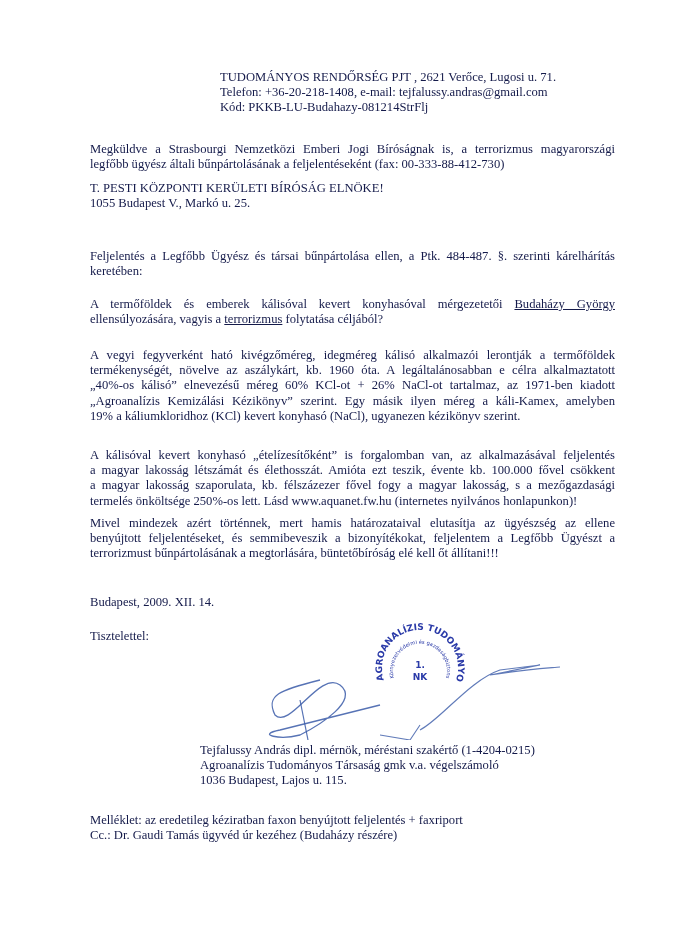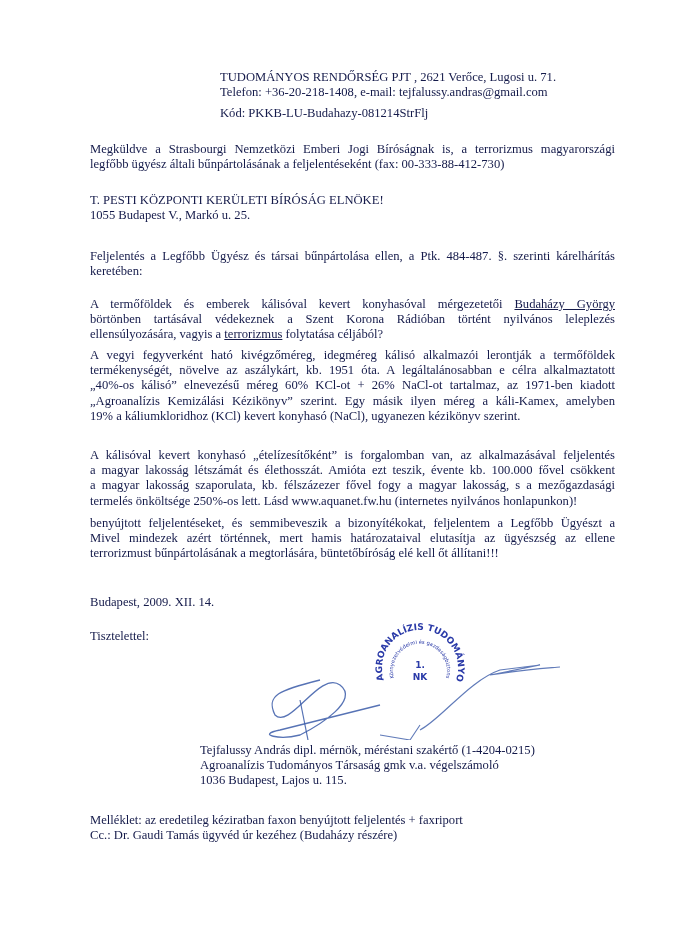--- a/index.html
+++ b/index.html
@@ -19,66 +19,65 @@
   .para { left: 90px; width: 525px; }
   .stamp { left: 370px; top: 618px; width: 100px; height: 100px; }
   .sig { left: 260px; top: 640px; width: 300px; height: 100px; }
 </style>
 </head>
 <body>
 
 <div class="abs header right">
   <div class="line">TUDOMÁNYOS RENDŐRSÉG PJT , 2621 Verőce, Lugosi u. 71.</div>
   <div class="line">Telefon: +36-20-218-1408, e-mail: tejfalussy.andras@gmail.com</div>
-  <div class="line" style="margin-top:6px">Kód: PKKB-LU-Budahazy-081214StrFlj</div>
+  <div class="line" style="">Kód: PKKB-LU-Budahazy-081214StrFlj</div>
 </div>
 
 <div class="abs para just" style="top:142px">
   <div class="line just" style="text-align-last:justify">Megküldve a Strasbourgi Nemzetközi Emberi Jogi Bíróságnak is, a terrorizmus magyarországi</div>
   <div class="line">legfőbb ügyész általi bűnpártolásának a feljelentéseként (fax: 00-333-88-412-730)</div>
 </div>
 
-<div class="abs para" style="top:193px">
+<div class="abs para" style="top:181px">
   <div class="line">T. PESTI KÖZPONTI KERÜLETI BÍRÓSÁG ELNÖKE!</div>
   <div class="line">1055 Budapest V., Markó u. 25.</div>
 </div>
 
 <div class="abs para" style="top:249px">
   <div class="line" style="text-align:justify;text-align-last:justify">Feljelentés a Legfőbb Ügyész és társai bűnpártolása ellen, a Ptk. 484-487. §. szerinti kárelhárítás</div>
   <div class="line">keretében:</div>
 </div>
 
 <div class="abs para" style="top:297px">
   <div class="line" style="text-align:justify;text-align-last:justify">
     <span>A termőföldek és emberek kálisóval kevert konyhasóval mérgezetetői </span><u>Budaházy György</u>
   </div>
-  <div class="line" style="text-align:justify;text-align-last:justify">börtönben tartásával védekeznek a Szent Korona Rádióban történt nyilvános leleplezés</div>
   <div class="line">
     <span>ellensúlyozására, vagyis a </span><u>terrorizmus</u><span> folytatása céljából?</span>
   </div>
 </div>
 
 <div class="abs para" style="top:348px">
   <div class="line" style="text-align-last:justify">A vegyi fegyverként ható kivégzőméreg, idegméreg kálisó alkalmazói lerontják a termőföldek</div>
-  <div class="line" style="text-align-last:justify">termékenységét, növelve az aszálykárt, kb. 1951 óta. A legáltalánosabban e célra alkalmaztatott</div>
+  <div class="line" style="text-align-last:justify">termékenységét, növelve az aszálykárt, kb. 1960 óta. A legáltalánosabban e célra alkalmaztatott</div>
   <div class="line" style="text-align-last:justify">„40%-os kálisó” elnevezésű méreg 60% KCl-ot + 26% NaCl-ot tartalmaz, az 1971-ben kiadott</div>
   <div class="line" style="text-align-last:justify">„Agroanalízis Kemizálási Kézikönyv” szerint. Egy másik ilyen méreg a káli-Kamex, amelyben</div>
   <div class="line">19% a káliumkloridhoz (KCl) kevert konyhasó (NaCl), ugyanezen kézikönyv szerint.</div>
 </div>
 
 <div class="abs para" style="top:448px">
   <div class="line" style="text-align-last:justify">A kálisóval kevert konyhasó „ételízesítőként” is forgalomban van, az alkalmazásával feljelentés</div>
   <div class="line" style="text-align-last:justify">a magyar lakosság létszámát és élethosszát. Amióta ezt teszik, évente kb. 100.000 fővel csökkent</div>
   <div class="line" style="text-align-last:justify">a magyar lakosság szaporulata, kb. félszázezer fővel fogy a magyar lakosság, s a mezőgazdasági</div>
   <div class="line">termelés önköltsége 250%-os lett. Lásd www.aquanet.fw.hu (internetes nyilvános honlapunkon)!</div>
 </div>
 
 <div class="abs para" style="top:516px">
+  <div class="line" style="text-align-last:justify">Mivel mindezek azért történnek, mert hamis határozataival elutasítja az ügyészség az ellene</div>
   <div class="line" style="text-align-last:justify">benyújtott feljelentéseket, és semmibeveszik a bizonyítékokat, feljelentem a Legfőbb Ügyészt a</div>
-  <div class="line" style="text-align-last:justify">Mivel mindezek azért történnek, mert hamis határozataival elutasítja az ügyészség az ellene</div>
   <div class="line">terrorizmust bűnpártolásának a megtorlására, büntetőbíróság elé kell őt állítani!!!</div>
 </div>
 
 <div class="abs para line" style="top:595px">Budapest, 2009. XII. 14.</div>
 
 <div class="abs para line" style="top:629px">Tisztelettel:</div>
 
 <svg class="abs sig" viewBox="0 0 300 100">
   <path d="M60,40 C20,50 5,55 15,75 C30,90 60,30 80,45 C100,60 60,85 40,95 C20,100 -5,95 20,90 C60,80 100,70 120,65" fill="none" stroke="#3a5aa8" stroke-width="1.3" opacity="0.85"></path>
   <path d="M40,60 L48,100" fill="none" stroke="#3a5aa8" stroke-width="1.2" opacity="0.85"></path>

